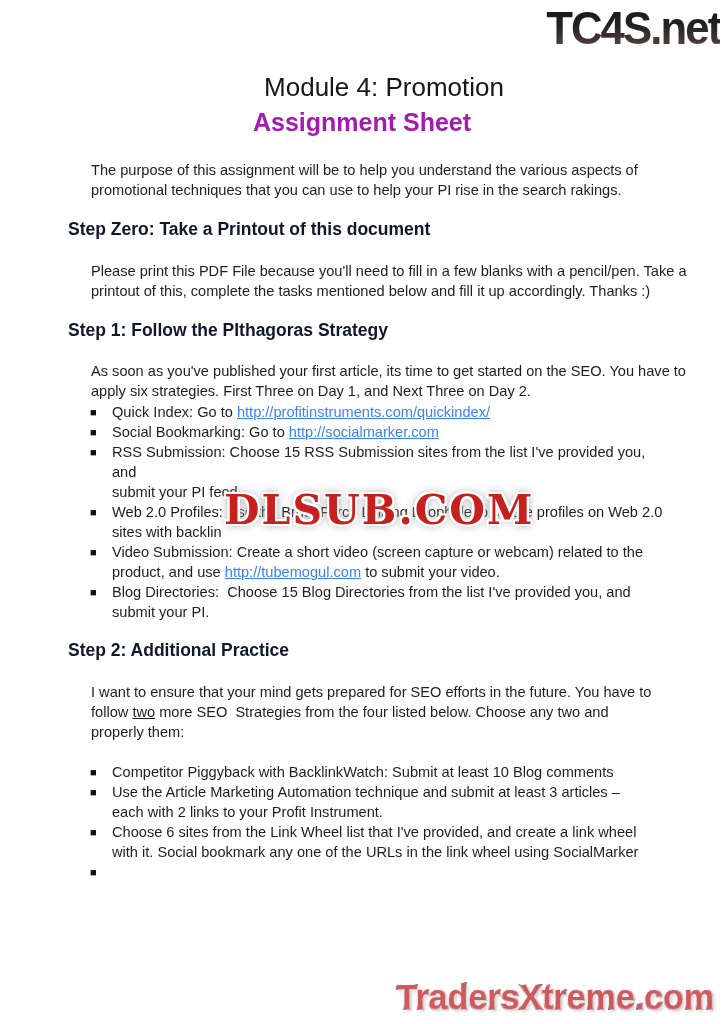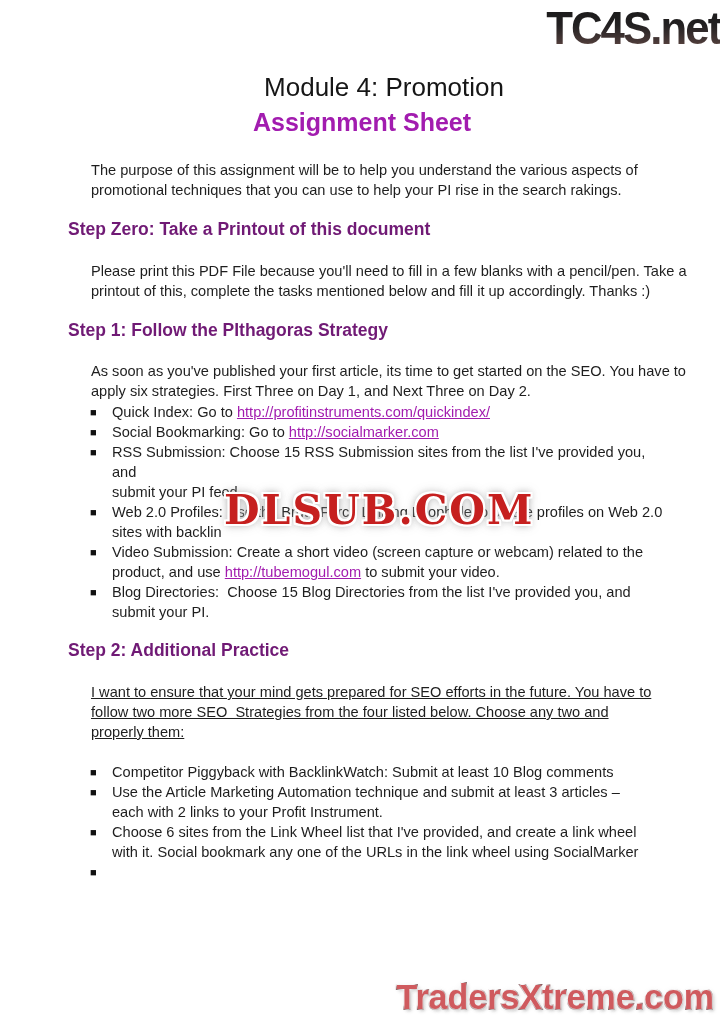--- a/index.html
+++ b/index.html
@@ -25,25 +25,25 @@
     top:108px;left:0;right:0;text-align:center;
     font-size:25px;line-height:28px;font-weight:bold;color:#a21caf;
   }
   
   .para{
     left:68px;width:600px;font-size:14.6px;line-height:20px;color:#1e1e1e;
     white-space:pre-wrap;
     margin-left:23px;
   }
   .hdg{
-    left:68px;width:600px;font-size:17.5px;line-height:22px;font-weight:bold;color:#701a75;
+    left:68px;width:600px;font-size:17.5px;line-height:22px;font-weight:bold;color:#0f172a;
     white-space:pre-wrap;
   }
   .u{text-decoration:underline;}
-  a.link{color:#a21caf;cursor:pointer;}
+  a.link{color:#3b82f6;cursor:pointer;}
   
   ul.blist{
     left:68px;width:600px;margin:0;padding:0;list-style:none;
     font-size:14.6px;line-height:20px;color:#1e1e1e;
   }
   ul.blist li{position:relative;padding-left:44px;white-space:pre-wrap;}
   ul.blist .marker{
     position:absolute;left:22px;top:0px;font-size:11px;color:#111;
   }
   
@@ -88,21 +88,21 @@
   <ul class="abs blist" style="top:402px;">
       <li><span class="marker">■</span><span class="li-content"><span>Quick Index: Go to </span><a href="#" class="link">http://profitinstruments.com/quickindex/</a></span></li>
       <li><span class="marker">■</span><span class="li-content"><span>Social Bookmarking: Go to </span><a href="#" class="link">http://socialmarker.com</a></span></li>
       <li><span class="marker">■</span><span class="li-content"><span>RSS Submission: Choose 15 RSS Submission sites from the list I've provided you, and</span><br><span>submit your PI feed.</span></span></li>
       <li><span class="marker">■</span><span class="li-content"><span>Web 2.0 Profiles: Use the Brute Force Linking Loophole to create profiles on Web 2.0</span><br><span>sites with backlin</span></span></li>
       <li><span class="marker">■</span><span class="li-content"><span>Video Submission: Create a short video (screen capture or webcam) related to the</span><br><span>product, and use </span><a href="#" class="link">http://tubemogul.com</a><span> to submit your video.</span></span></li>
       <li><span class="marker">■</span><span class="li-content"><span>Blog Directories:  Choose 15 Blog Directories from the list I've provided you, and</span><br><span>submit your PI.</span></span></li>
     </ul>
 
   <div class="abs hdg" style="top:639px;">Step 2: Additional Practice</div>
-  <div class="abs para" style="top:682px;text-decoration:underline;"><span>I want to ensure that your mind gets prepared for SEO efforts in the future. You have to</span><br><span>follow </span><span class="u">two</span><span> more SEO  Strategies from the four listed below. Choose any two and</span><br><span>properly them:</span></div>
+  <div class="abs para" style="top:682px;"><span>I want to ensure that your mind gets prepared for SEO efforts in the future. You have to</span><br><span>follow </span><span class="u">two</span><span> more SEO  Strategies from the four listed below. Choose any two and</span><br><span>properly them:</span></div>
   <ul class="abs blist" style="top:762px;">
       <li><span class="marker">■</span><span class="li-content"><span>Competitor Piggyback with BacklinkWatch: Submit at least 10 Blog comments</span></span></li>
       <li><span class="marker">■</span><span class="li-content"><span>Use the Article Marketing Automation technique and submit at least 3 articles –</span><br><span>each with 2 links to your Profit Instrument.</span></span></li>
       <li><span class="marker">■</span><span class="li-content"><span>Choose 6 sites from the Link Wheel list that I've provided, and create a link wheel</span><br><span>with it. Social bookmark any one of the URLs in the link wheel using SocialMarker</span></span></li>
       <li><span class="marker">■</span></li>
     </ul>
 
   <div class="abs dlsub">DLSUB.COM</div>
 
   <div class="abs tradersxtreme">TradersXtreme.com</div>

